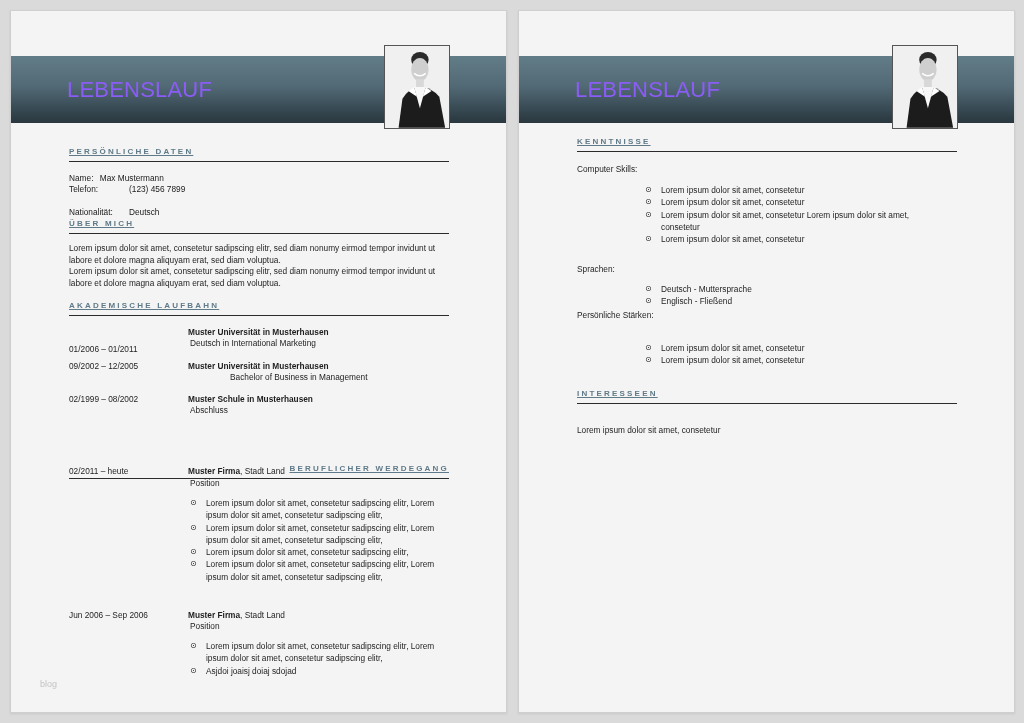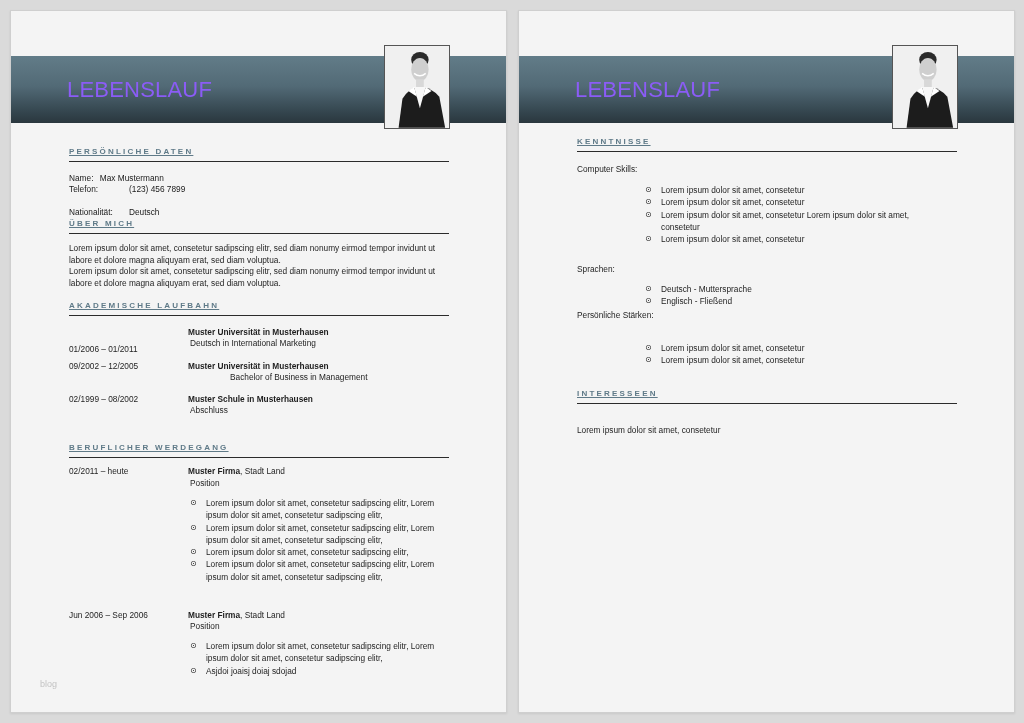--- a/index.html
+++ b/index.html
@@ -147,21 +147,21 @@
   <div class="txt" style="left:179px;top:327px;">Deutsch in International Marketing</div>
 
   <div class="txt" style="left:58px;top:350px;">09/2002 – 12/2005</div>
   <div class="txt bold" style="left:177px;top:350px;">Muster Universität in Musterhausen</div>
   <div class="txt" style="left:179px;top:361px;padding-left:40px;">Bachelor of Business in Management</div>
 
   <div class="txt" style="left:58px;top:383px;">02/1999 – 08/2002</div>
   <div class="txt bold" style="left:177px;top:383px;">Muster Schule in Musterhausen</div>
   <div class="txt" style="left:179px;top:394px;">Abschluss</div>
 
-  <div class="section-head" style="top:432px;">BERUFLICHER WERDEGANG</div>
+  <div class="section-head" style="top:453px;text-align:right;">BERUFLICHER WERDEGANG</div>
 
   <div class="txt" style="left:58px;top:455px;">02/2011 – heute</div>
   <div class="txt" style="left:177px;top:455px;white-space:nowrap;">
     <span class="bold">Muster Firma</span><span>, Stadt Land</span>
   </div>
   <div class="txt" style="left:179px;top:467px;">Position</div>
   <ul class="bullets" style="left:179px;top:486px;width:270px;">
     <li>
       <span class="bullet">⊙</span>
       <div>Lorem ipsum dolor sit amet, consetetur sadipscing elitr, Lorem</div>

